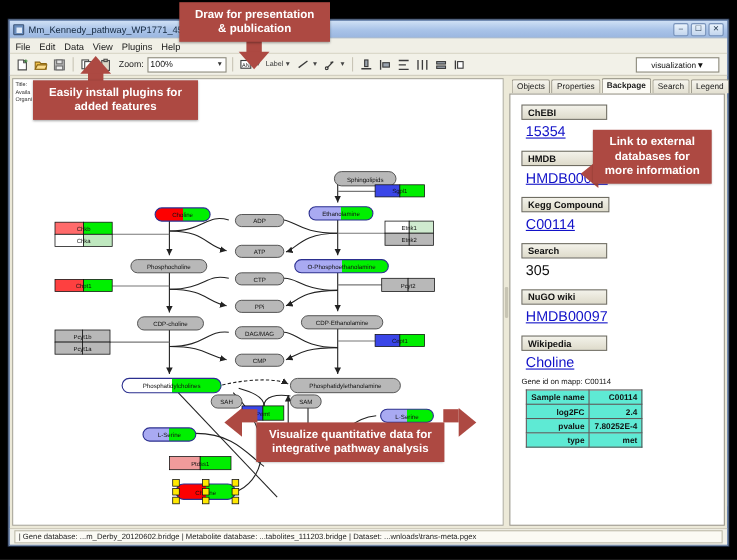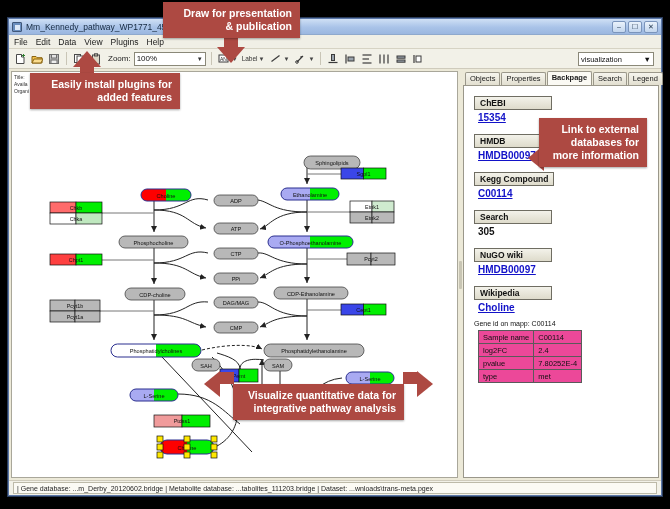--- a/index.html
+++ b/index.html
@@ -77,21 +77,21 @@
   .zoom-combo .arrow{ font-size:6px; color:#333; }
   .dd-arrow{ font-size:6px;color:#444; margin-right:1px; }
   .tminibtn{ display:flex;align-items:center;gap:1px; }
   .tminibtn .lbl{ font-size:6.5px; color:#333; }
 
   
   .vis-combo{
     position:absolute; right:7px; top:3px;
     width:76px;height:14px; background:#fff; border:1px solid #8a8878;
     display:flex;align-items:center;justify-content:space-between;
-    font-size:7.5px;padding:0 2px; color:#111;
+    font-size:7.5px;padding:0 13px; color:#111;
   }
 
   
   .body-split{ flex:1 1 auto; display:flex; min-height:0; background:#ece9d8;border-radius:21px; }
 
   
   .canvas-pane{
     flex:1 1 auto; background:#ffffff; position:relative; overflow:hidden;
     border:1px solid #a9a79a; margin:2px 0 2px 2px;
   }
@@ -128,30 +128,30 @@
   }
   .xref-block{ margin-bottom:7px; }
   .xref-head{
     display:inline-block;
     min-width:78px;
     background:linear-gradient(#f3f2ea,#dedbcb);
     border:1px solid #6f6d62;
     font-size:8.5px; font-weight:bold; color:#111;
     padding:1px 5px;
   }
-  .xref-val{ font-size:10px; margin:2px 0 0 4px; color:#111;font-weight:bold; }
+  .xref-val{ font-size:13px; margin:2px 0 0 4px; color:#111; }
   .xref-val a{ color:#1212c8; text-decoration:underline; }
   .expr-title{ font-size:8.5px; font-weight:bold; color:#111; margin:8px 0 6px; }
   .gene-id{ font-size:7px; color:#111; margin-bottom:3px; }
   table.expr{
     border-collapse:collapse; font-size:7.5px; color:#111; margin-left:4px;
   }
   table.expr td{
-    border:1px solid #5a5a5a; padding:1px 4px; text-align:left;
-    background:#ec4899; min-width:48px; height:13px;
+    border:1px solid #5a5a5a; padding:1px 4px; text-align:right;
+    background:#5eead4; min-width:48px; height:13px;font-weight:bold;
   }
 
   
   .statusbar{
     height:15px; background:#f2f1e8; border-top:1px solid #cfcbbc;
     display:flex; align-items:center; padding:0 4px;
     font-size:7px; color:#222;
   }
   .statusbar .sb-inner{
     border:1px solid #bdbaa9; background:#fbfaf4; flex:1 1 auto;
@@ -160,21 +160,21 @@
 
   
   #pathway{ position:absolute; left:0; top:0; }
 
   
   .callout{
     position:absolute;
     background:#ad4942;
     color:#ffffff;
     font-weight:bold;
-    text-align:right;
+    text-align:center;
     font-size:10.5px;
     line-height:13px;
     padding:5px 8px;
     z-index:40;
     box-shadow:0 1px 2px rgba(0,0,0,.35);
   }
   .arrow-down, .arrow-up, .arrow-left, .arrow-right{
     position:absolute; width:0;height:0; z-index:39;
   }
   .arrow-down{ border-left:14px solid transparent;border-right:14px solid transparent;border-top:16px solid #ad4942; }

